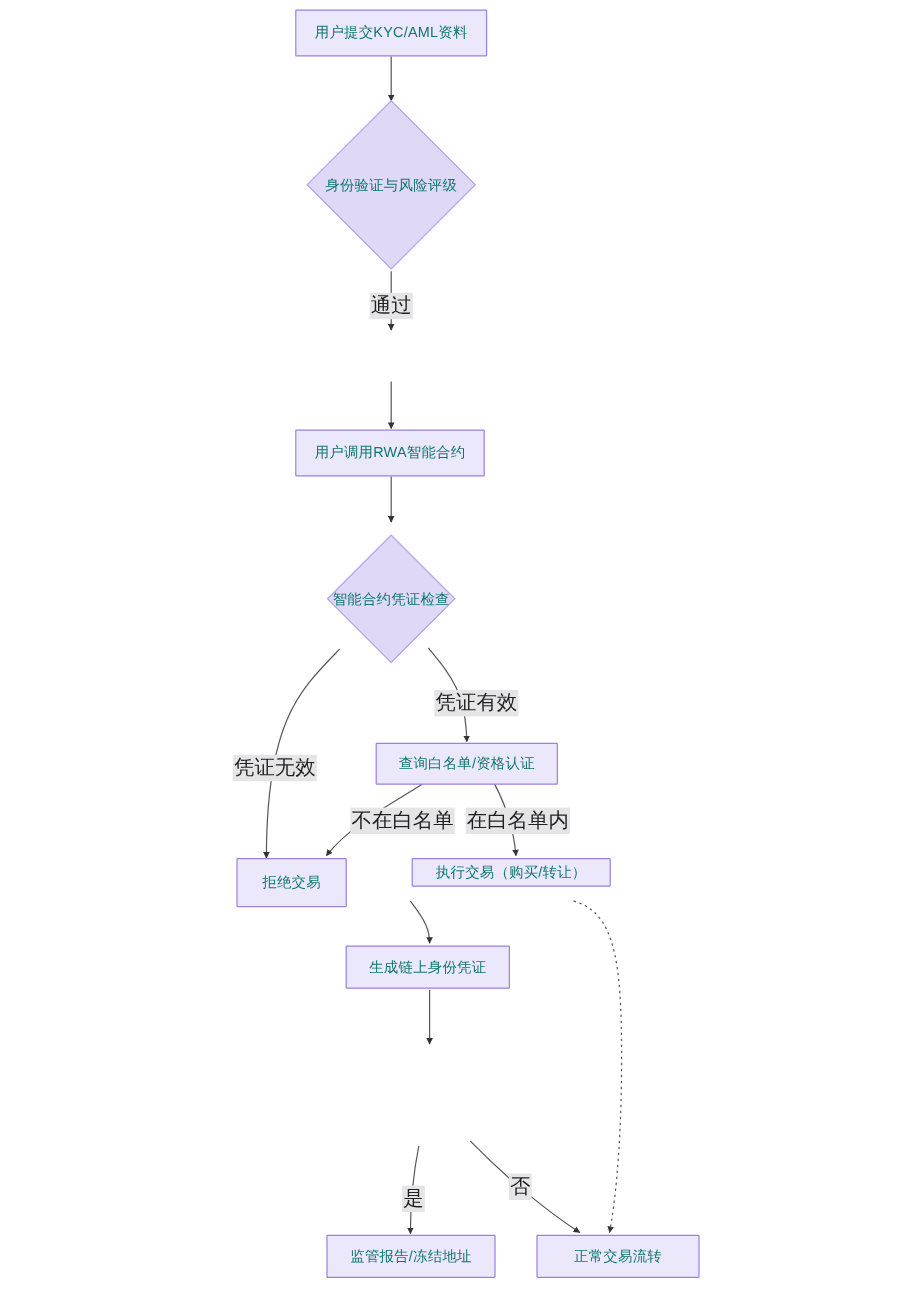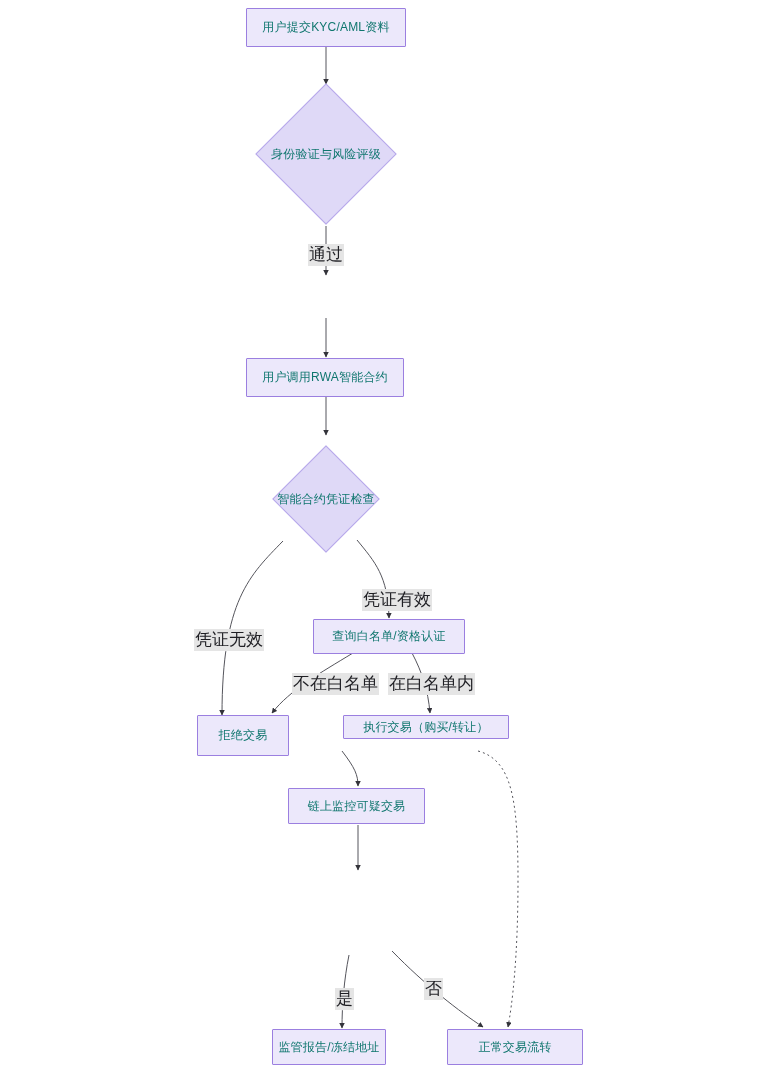--- a/index.html
+++ b/index.html
@@ -122,45 +122,45 @@
 
 
   <div class="node rect" style="left:246px;top:358px;width:158px;height:39px;">
     <span>用户调用RWA智能合约</span>
   </div>
 
   <div class="node diamond-wrap" style="left:288px;top:461px;width:76px;height:76px;">
     <span class="diamond-shape"></span>
     <span class="diamond-label">智能合约凭证检查</span>
   </div>
-  <div class="edge-label" style="left:362px;top:589px;">凭证有效</div>
+  <div class="edge-label" style="left:362px;top:575px;">凭证有效</div>
   <div class="edge-label" style="left:194px;top:629px;">凭证无效</div>
 
   <div class="node rect" style="left:313px;top:619px;width:152px;height:35px;">
     <span>查询白名单/资格认证</span>
   </div>
   <div class="edge-label" style="left:292px;top:673px;">不在白名单</div>
   <div class="edge-label" style="left:388px;top:673px;">在白名单内</div>
 
   <div class="node rect" style="left:197px;top:715px;width:92px;height:41px;">
     <span>拒绝交易</span>
   </div>
 
   <div class="node rect" style="left:343px;top:715px;width:166px;height:24px;">
     <span>执行交易（购买/转让）</span>
   </div>
 
   <div class="node rect" style="left:288px;top:788px;width:137px;height:36px;">
-    <span>链上监控可疑交易</span>
+    <span>生成链上身份凭证</span>
   </div>
 
   <div class="edge-label" style="left:335px;top:988px;">是</div>
   <div class="edge-label" style="left:424px;top:978px;">否</div>
 
-  <div class="node rect" style="left:272px;top:1029px;width:114px;height:36px;align-items:center;">
+  <div class="node rect" style="left:272px;top:1029px;width:141px;height:36px;align-items:center;">
     <span>监管报告/冻结地址</span>
   </div>
 
   <div class="node rect" style="left:447px;top:1029px;width:136px;height:36px;">
     <span>正常交易流转</span>
   </div>
 
 </div>
 
 </body></html>

